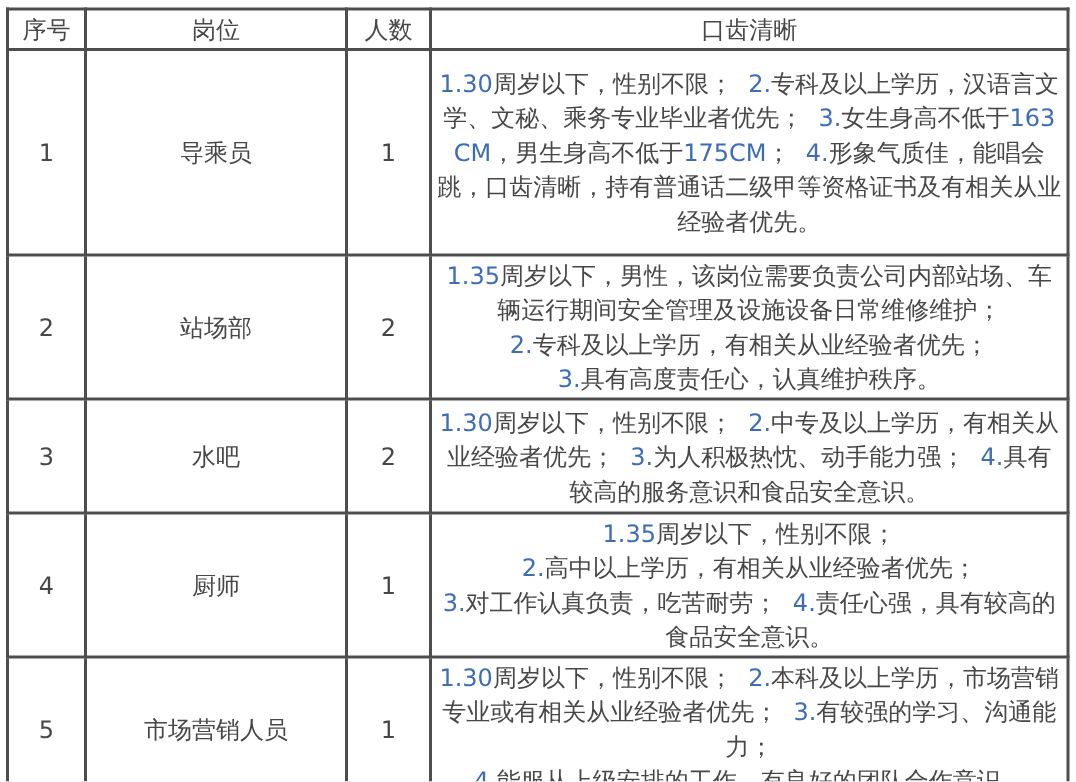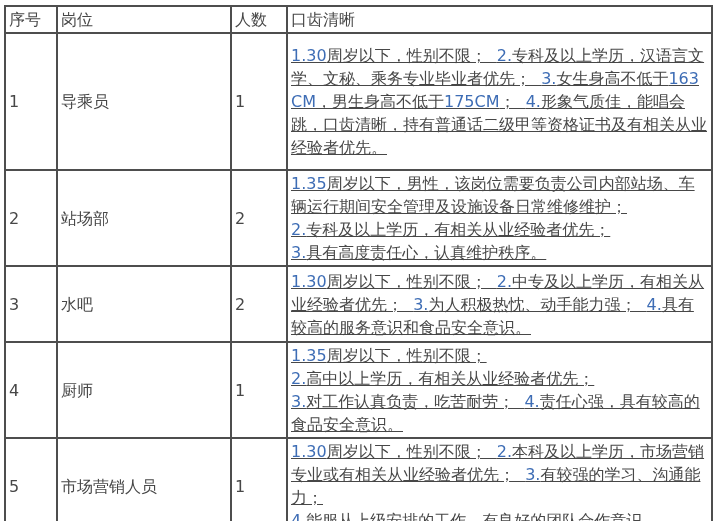--- a/index.html
+++ b/index.html
@@ -21,34 +21,34 @@
     position:absolute;left:4px;top:5px;
     width:709px;
     border-collapse:collapse;
     table-layout:fixed;
   }
   table.jobs th, table.jobs td{
     border:2px solid var(--border);
     padding:1px 3px;
     font-size:16px;
     font-weight:normal;
-    text-align:left;
+    text-align:center;
     vertical-align:middle;
     line-height:23px;
     color:var(--text);
     overflow:hidden;
   }
   thead tr{height:26px;}
   tbody tr:nth-child(1){height:137px;}
   tbody tr:nth-child(2){height:93px;}
   tbody tr:nth-child(3){height:76px;}
   tbody tr:nth-child(4){height:92px;}
   tbody tr:nth-child(5){height:83px;}
   tbody tr:nth-child(6){height:34px;}
-  td.req{vertical-align:middle;text-decoration:underline;}
+  td.req{vertical-align:middle;}
   .seg{
     white-space:pre-wrap;
     word-break:break-all;
   }
   .ascii{color:var(--ascii);}
 </style>
 </head>
 <body>
 
 <div class="screen">

